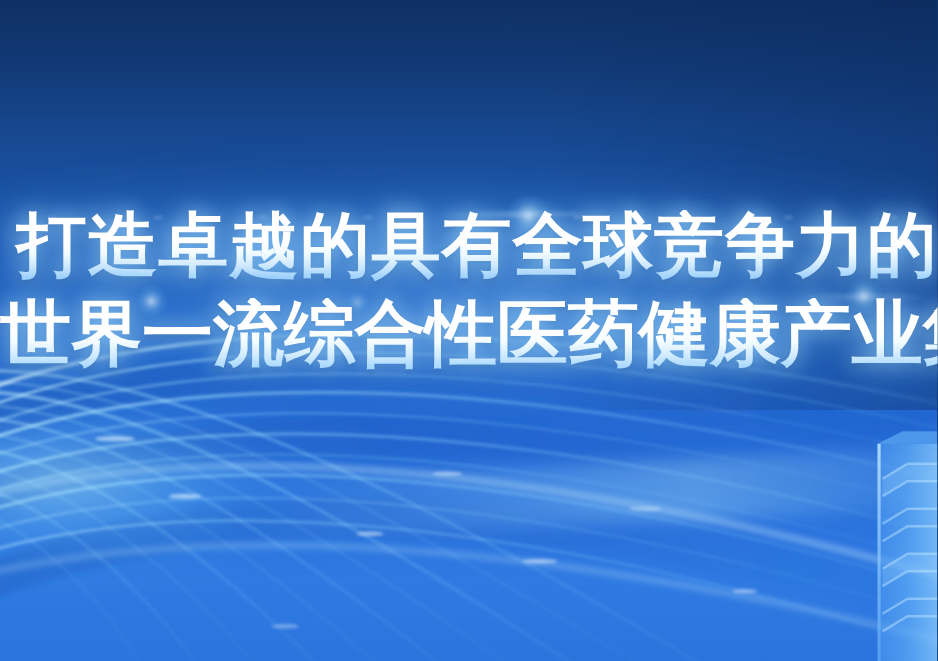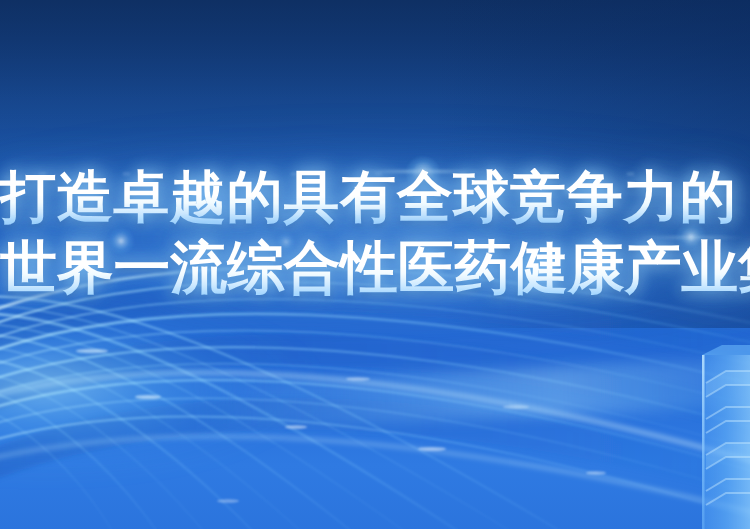--- a/index.html
+++ b/index.html
@@ -105,21 +105,21 @@
     position:absolute;pointer-events:none;
     background:linear-gradient(90deg,rgba(190,230,255,0),rgba(220,244,255,.55),rgba(190,230,255,0));
     filter:blur(1.6px);
   }
   .flare-streak.s1{left:352px;top:170px;width:140px;height:3px;}
   .flare-streak.s2{left:640px;top:236px;width:104px;height:3px;opacity:.75;}
 
   
   .headline{
     position:absolute;left:0;right:0;top:168px;
-    text-align:left;
+    text-align:right;
     z-index:6;
   }
   .title-line{
     display:block;
     font-weight:700;
     letter-spacing:.012em;
     white-space:nowrap;
     line-height:1.04;
     background:linear-gradient(180deg,
       #ffffff 0%,

